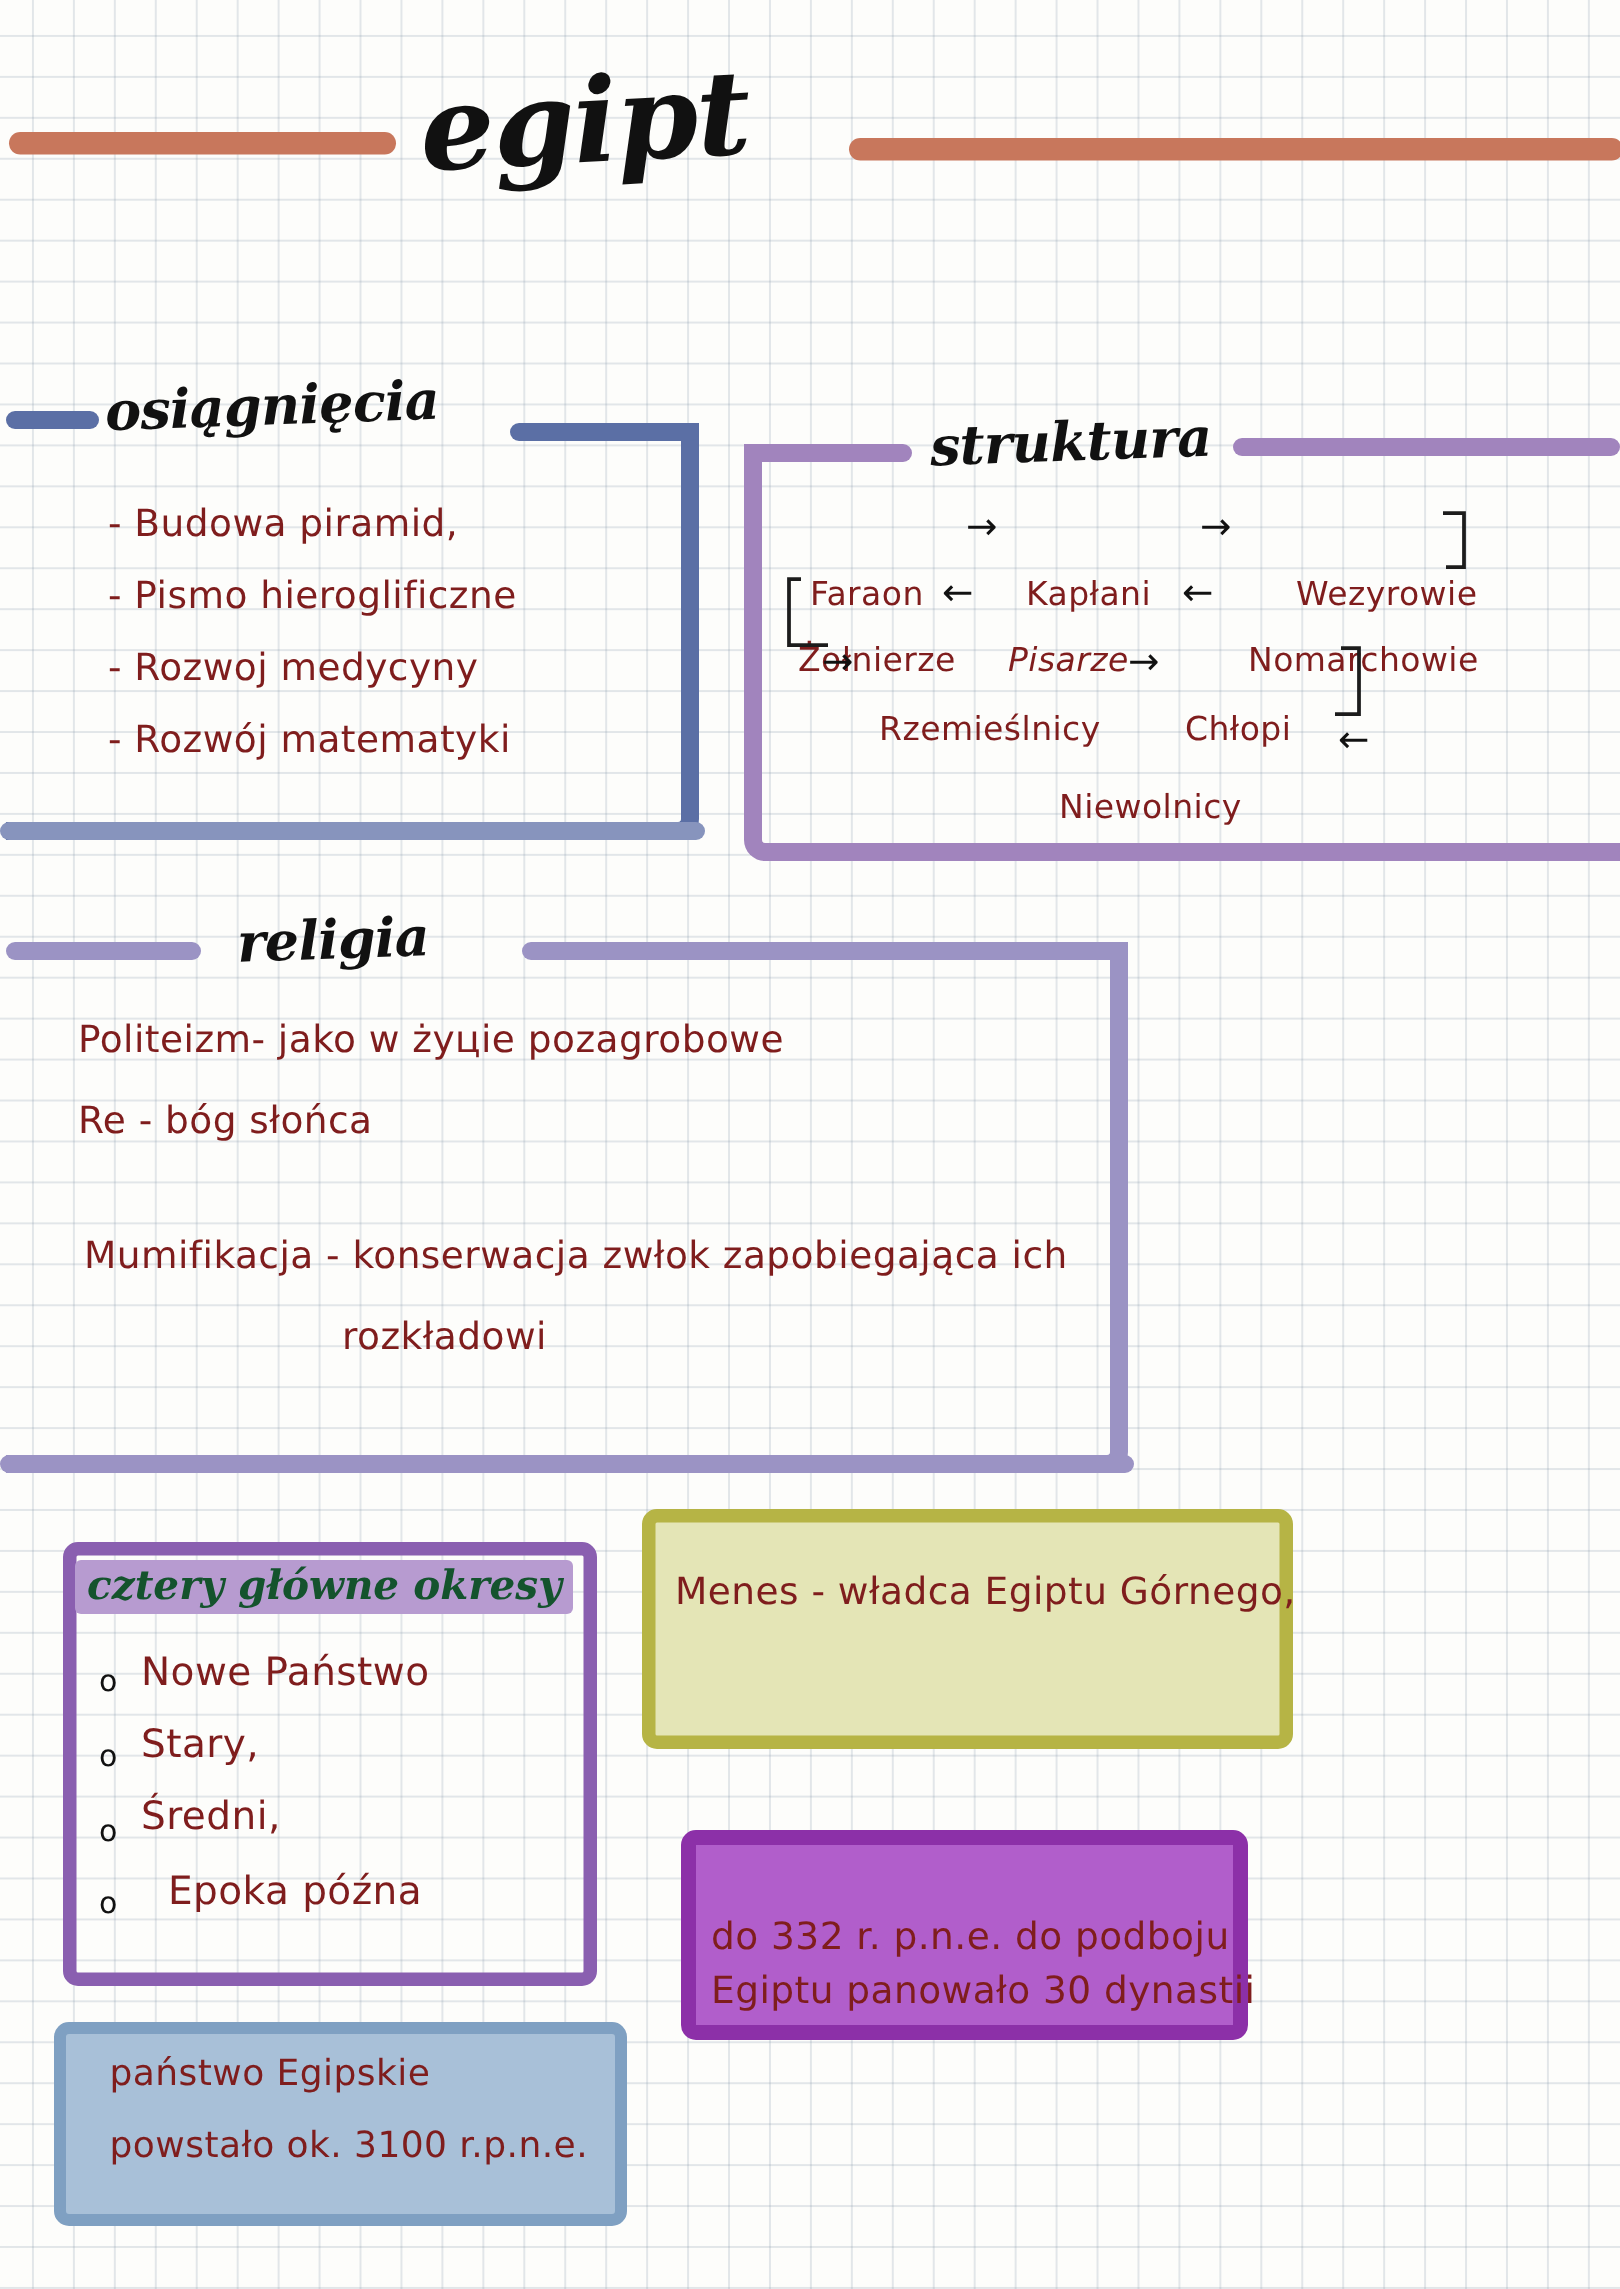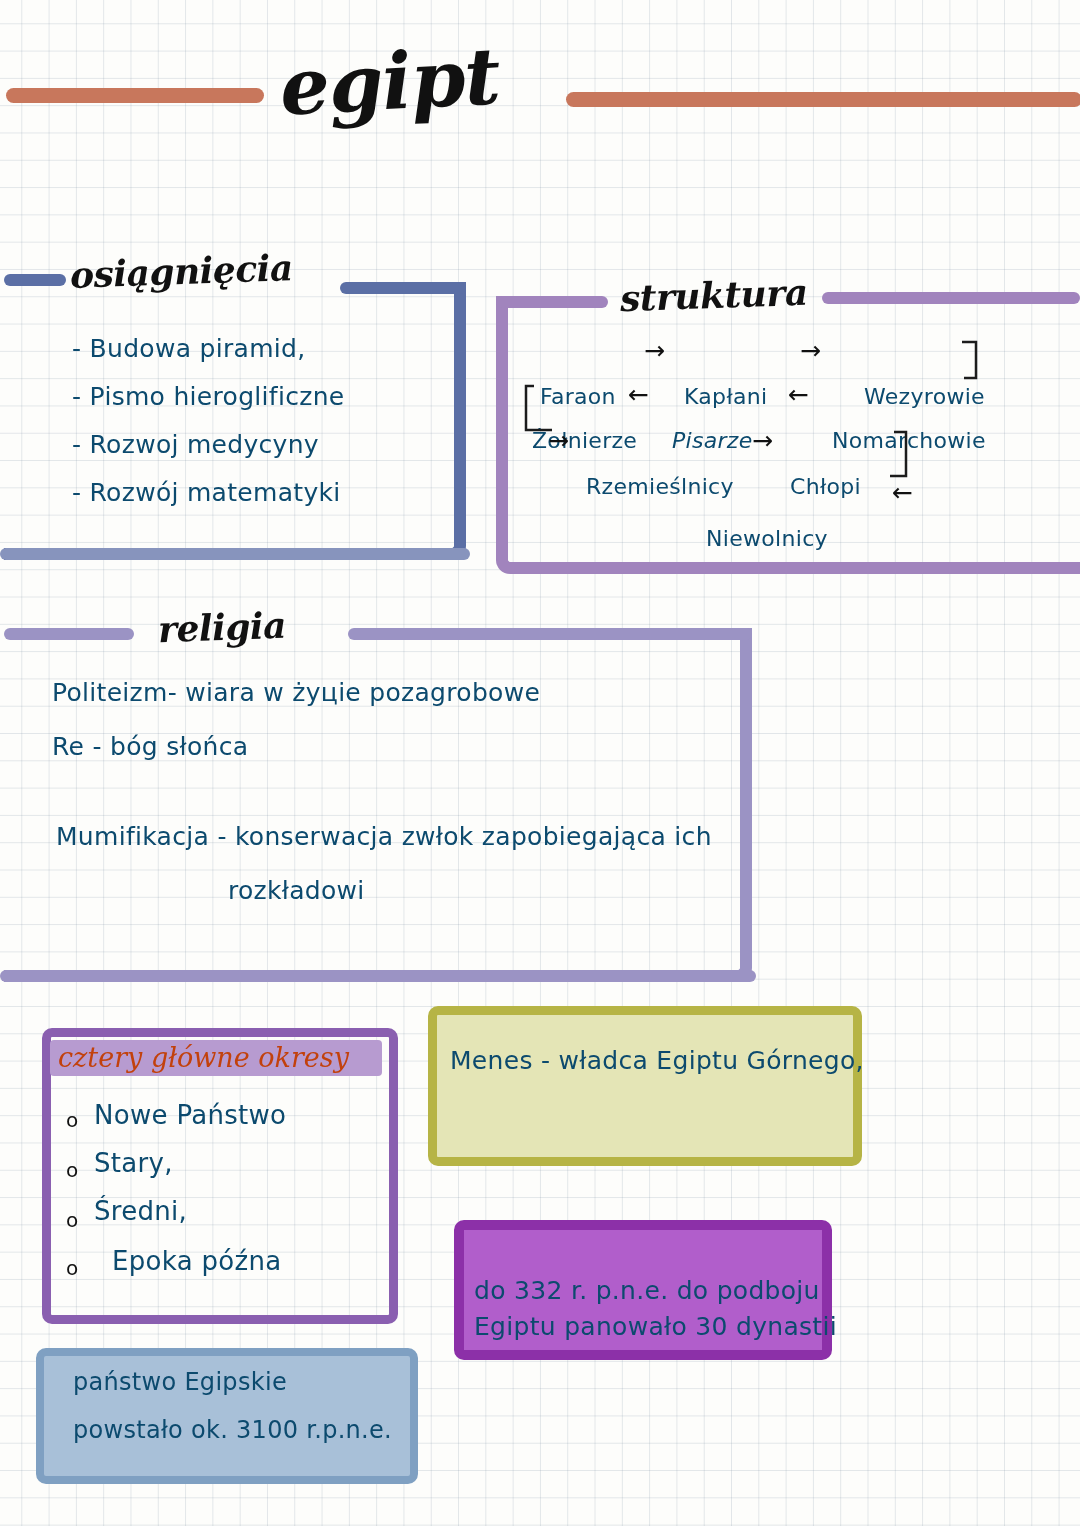--- a/index.html
+++ b/index.html
@@ -25,21 +25,21 @@
     background-position: -6px -4px;
     pointer-events: none;
   }
   #sheet {
     position: absolute;
     inset: 0;
   }
 
   .txt {
     position: absolute;
-    color: #0c4a6e;
+    color: #7f1d1d;
     font-family: "DejaVu Sans", sans-serif;
     white-space: nowrap;
     letter-spacing: 0.3px;
   }
 
   
   #title {
     position: absolute;
     left: 280px;
     top: 36px;
@@ -150,22 +150,22 @@
     left: 50px; top: 1040px; width: 332px; height: 36px;
     background: #b79bd0;
     border-radius: 4px;
   }
   #okresy-title {
     position: absolute;
     left: 58px; top: 1042px;
     font-size: 27px;
     font-family: "DejaVu Serif", serif;
     font-style: italic;
-    font-weight: normal;
-    color: #c2410c;
+    font-weight: bold;
+    color: #14532d;
   }
   .okres-item { font-size: 26px; }
   .okres-bullet {
     position: absolute;
     font-size: 20px;
     color: #111;
   }
 
   #menes-box {
     left: 428px; top: 1006px; width: 434px; height: 160px;
@@ -242,21 +242,21 @@
     <path d="M44,66 L36,66 L36,110 L62,110" stroke="#1c1c1c" stroke-width="2.5" fill="none"></path>
     <path d="M404,112 L416,112 L416,156 L400,156" stroke="#1c1c1c" stroke-width="2.5" fill="none"></path>
   </svg>
 
   <div id="relig-frame"></div>
   <div id="relig-frame-bottom"></div>
   <div class="hdr-bar" id="relig-bar-left"></div>
   <div class="hdr-bar" id="relig-bar-right"></div>
   <div class="hdr-text" id="relig-text">religia</div>
 
-  <div class="txt relig-line" style="left:52px; top:678px;">Politeizm- wiara w żyцie pozagrobowe</div>
+  <div class="txt relig-line" style="left:52px; top:678px;">Politeizm- jako w żyцie pozagrobowe</div>
   <div class="txt relig-line" style="left:52px; top:732px;">Re - bóg słońca</div>
   <div class="txt relig-line" style="left:56px; top:822px;">Mumifikacja - konserwacja zwłok zapobiegająca ich</div>
   <div class="txt relig-line" style="left:228px; top:876px;">rozkładowi</div>
 
   <div class="box" id="okresy-box"></div>
   <div id="okresy-title-band"></div>
   <div id="okresy-title">cztery główne okresy</div>
 
   <div class="txt okres-bullet" style="left:66px; top:1108px;">o</div>
   <div class="txt okres-item" style="left:94px; top:1100px;">Nowe Państwo</div>

